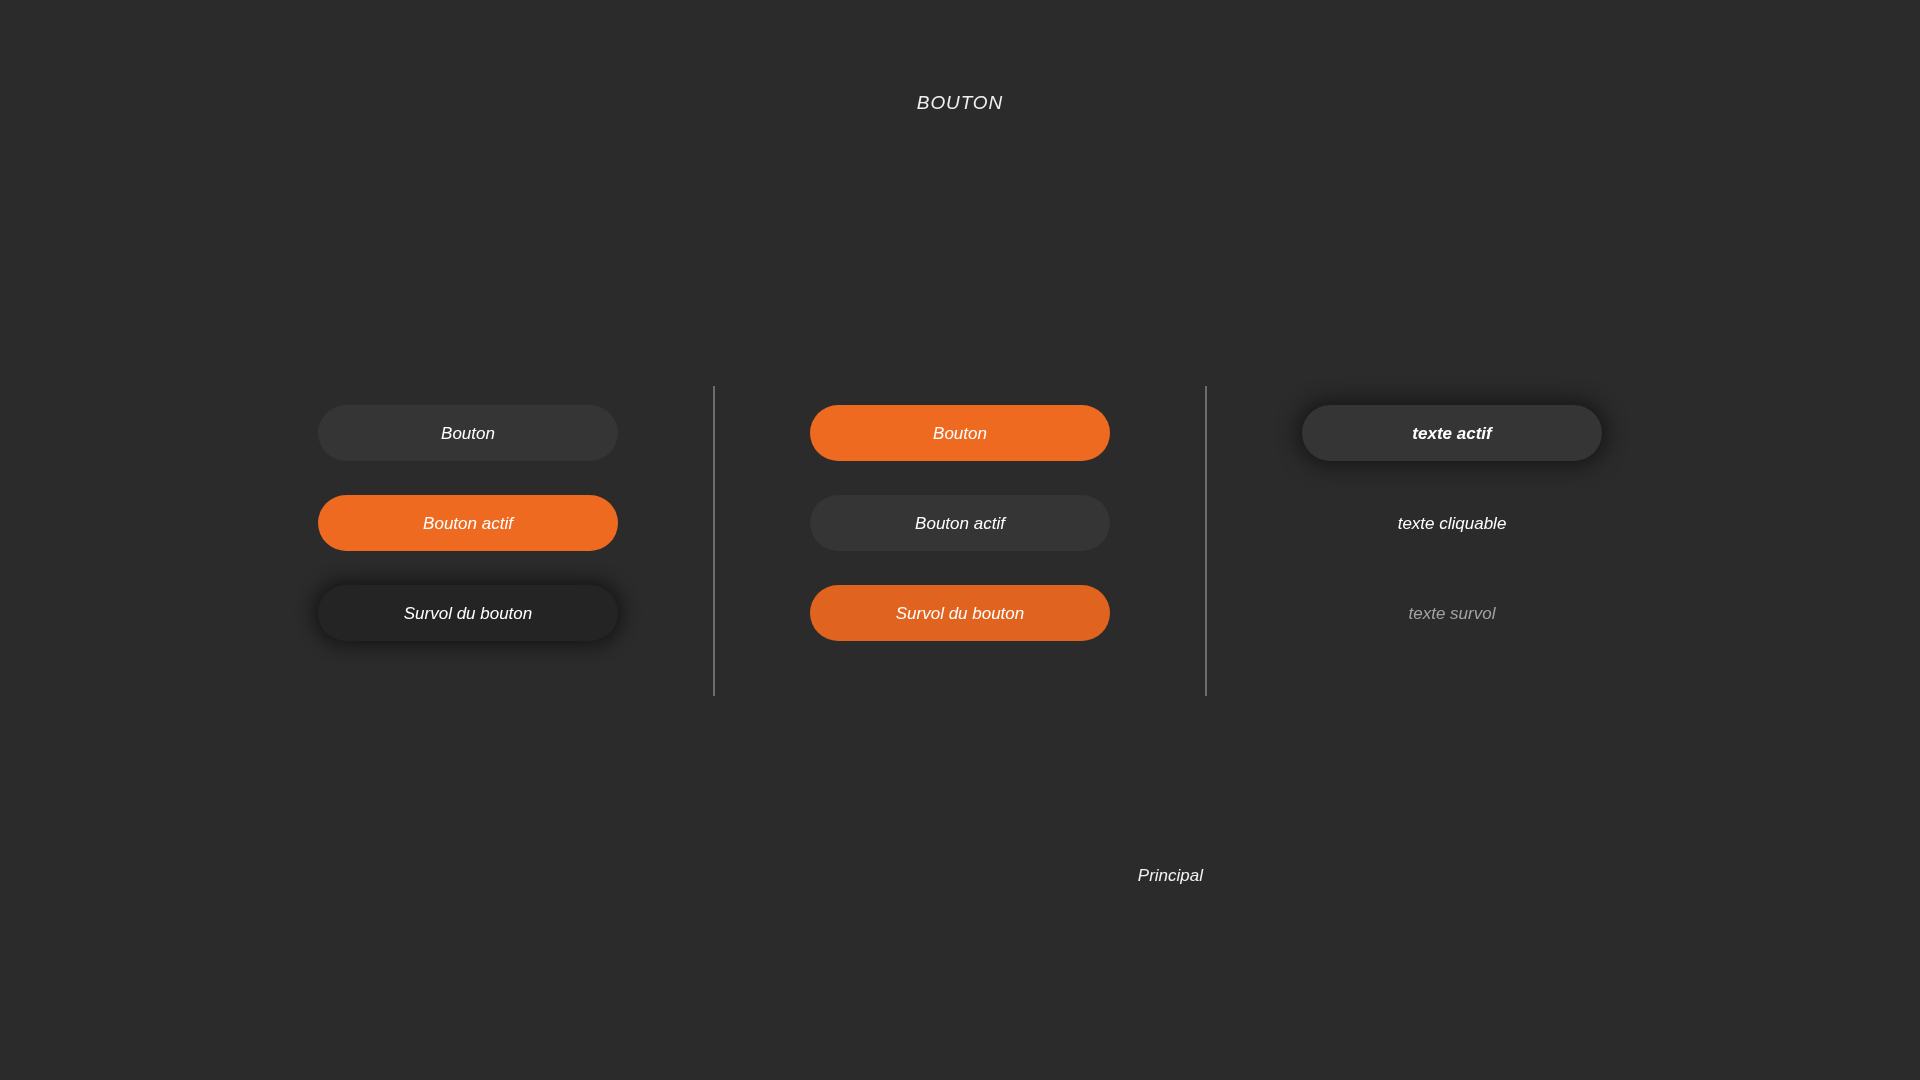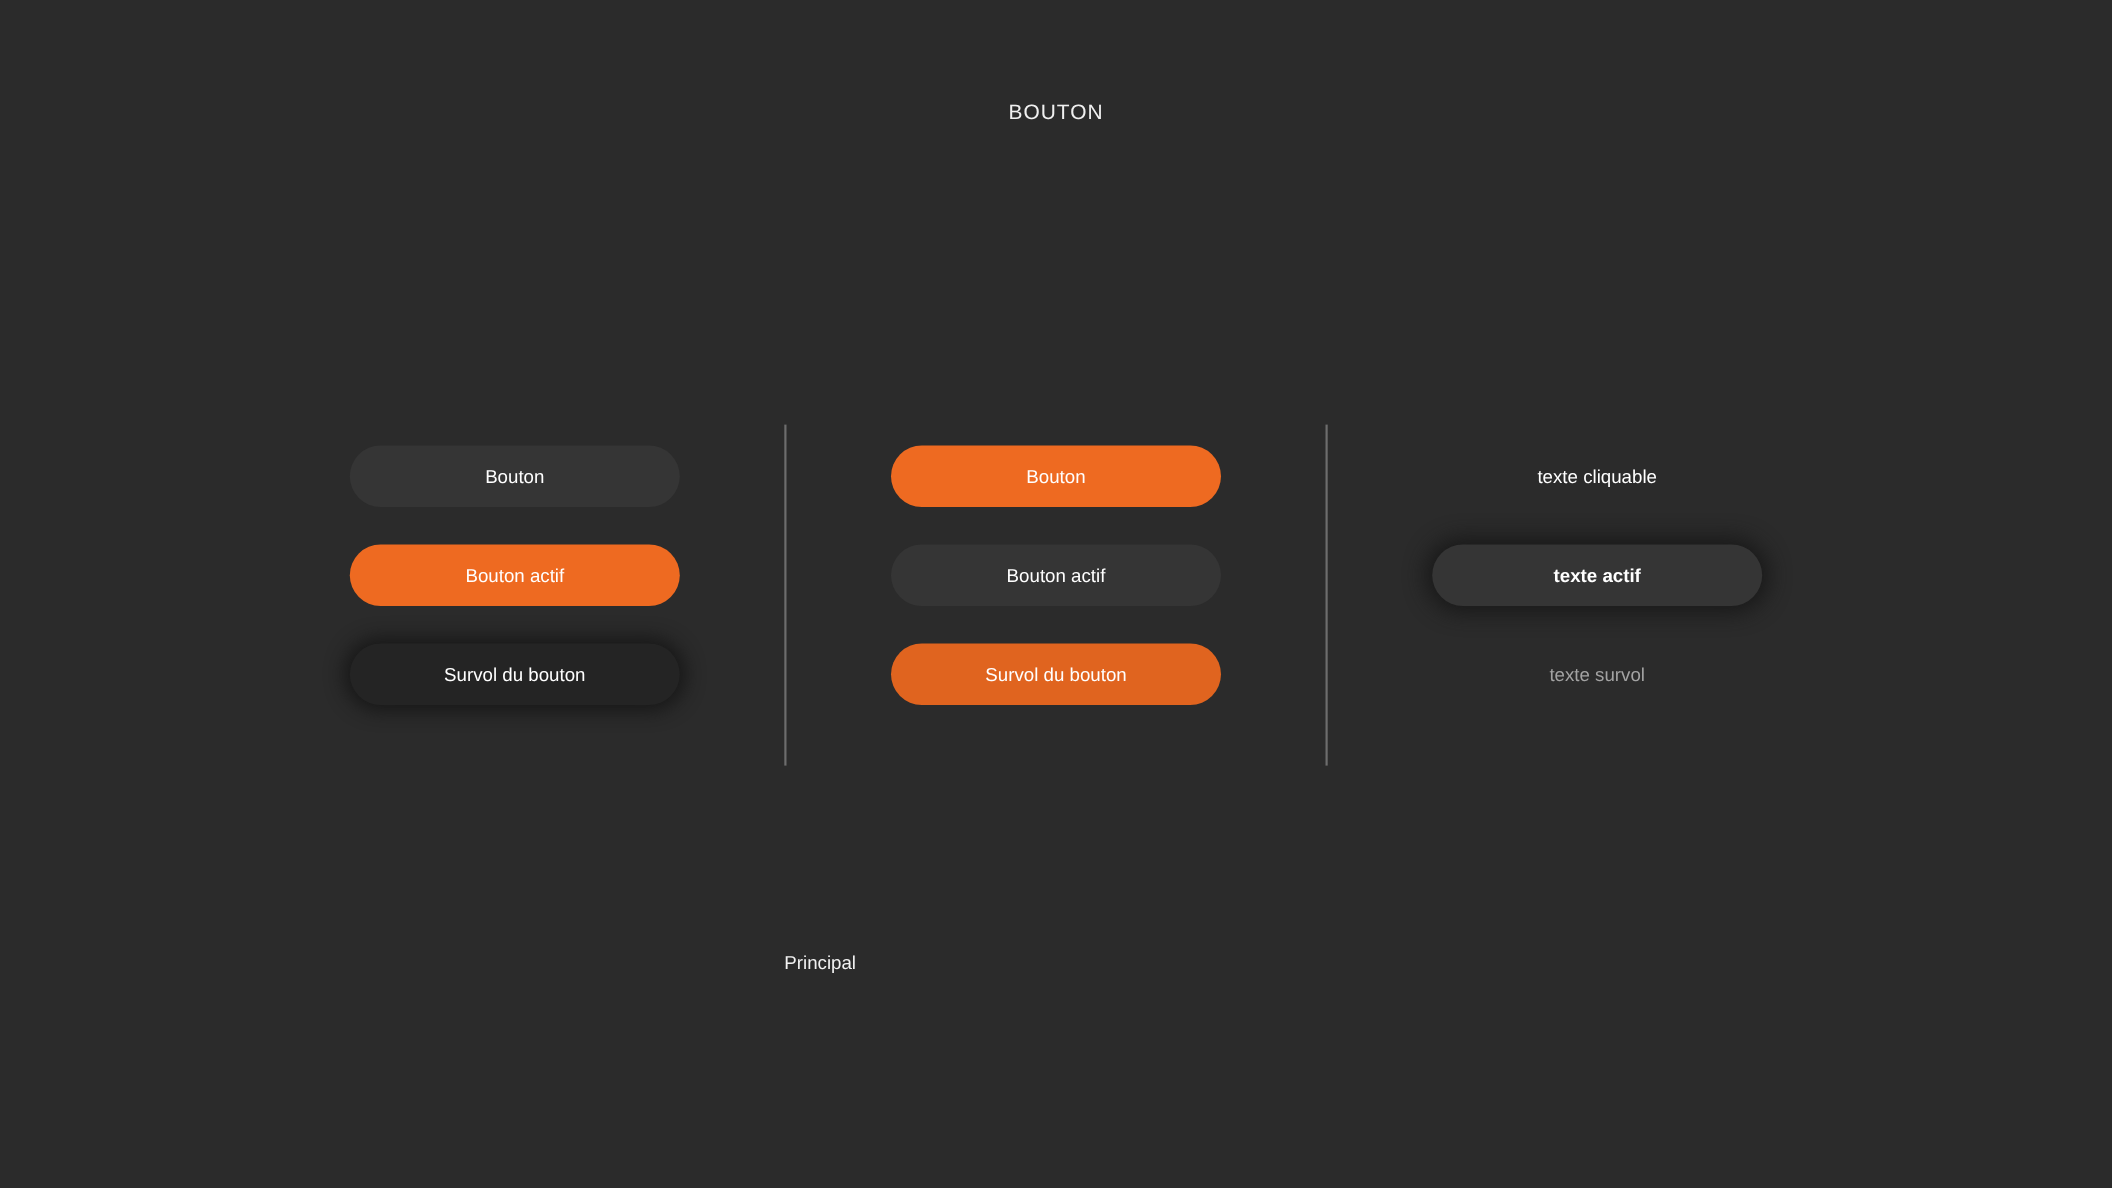--- a/index.html
+++ b/index.html
@@ -1,15 +1,15 @@
 <!DOCTYPE html>
 <html><head>
 <meta charset="utf-8">
 <style>
-  * { box-sizing: border-box; margin: 0; padding: 0; }
+  * { box-sizing: border-box; margin: 0; padding: 0; font-style: italic; }
 
   html, body {
     width: 1920px;
     height: 1080px;
     overflow: hidden;
   }
 
   body {
     background: #2b2b2b;
     font-family: "Liberation Sans", sans-serif;
@@ -117,21 +117,21 @@
   .captions {
     position: absolute;
     top: 866px;
     left: 0;
     width: 1920px;
     display: flex;
     justify-content: center;
   }
   .caption-cell {
     width: 490px;
-    text-align: left;
+    text-align: right;
     font-size: 17px;
     color: #f2f2f2;
   }
   .caption-gap { width: 2px; flex: 0 0 2px; }
 </style>
 </head>
 <body>
 
 <div class="page-title">BOUTON</div>
 
@@ -152,22 +152,22 @@
       <button class="ctl v-accent">Bouton</button>
       <button class="ctl v-default">Bouton actif</button>
       <button class="ctl v-accent-hover">Survol du bouton</button>
     </div>
   </div>
 
   <div class="divider"></div>
 
   <div class="column">
     <div class="stack">
+      <button class="ctl v-text-active">texte actif</button>
       <button class="ctl v-plain">texte cliquable</button>
-      <button class="ctl v-text-active">texte actif</button>
       <button class="ctl v-text-hover">texte survol</button>
     </div>
   </div>
 
 </div>
 
 <div class="captions">
   <div class="caption-cell">Principal</div>
   <div class="caption-gap"></div>
   <div class="caption-gap"></div>

